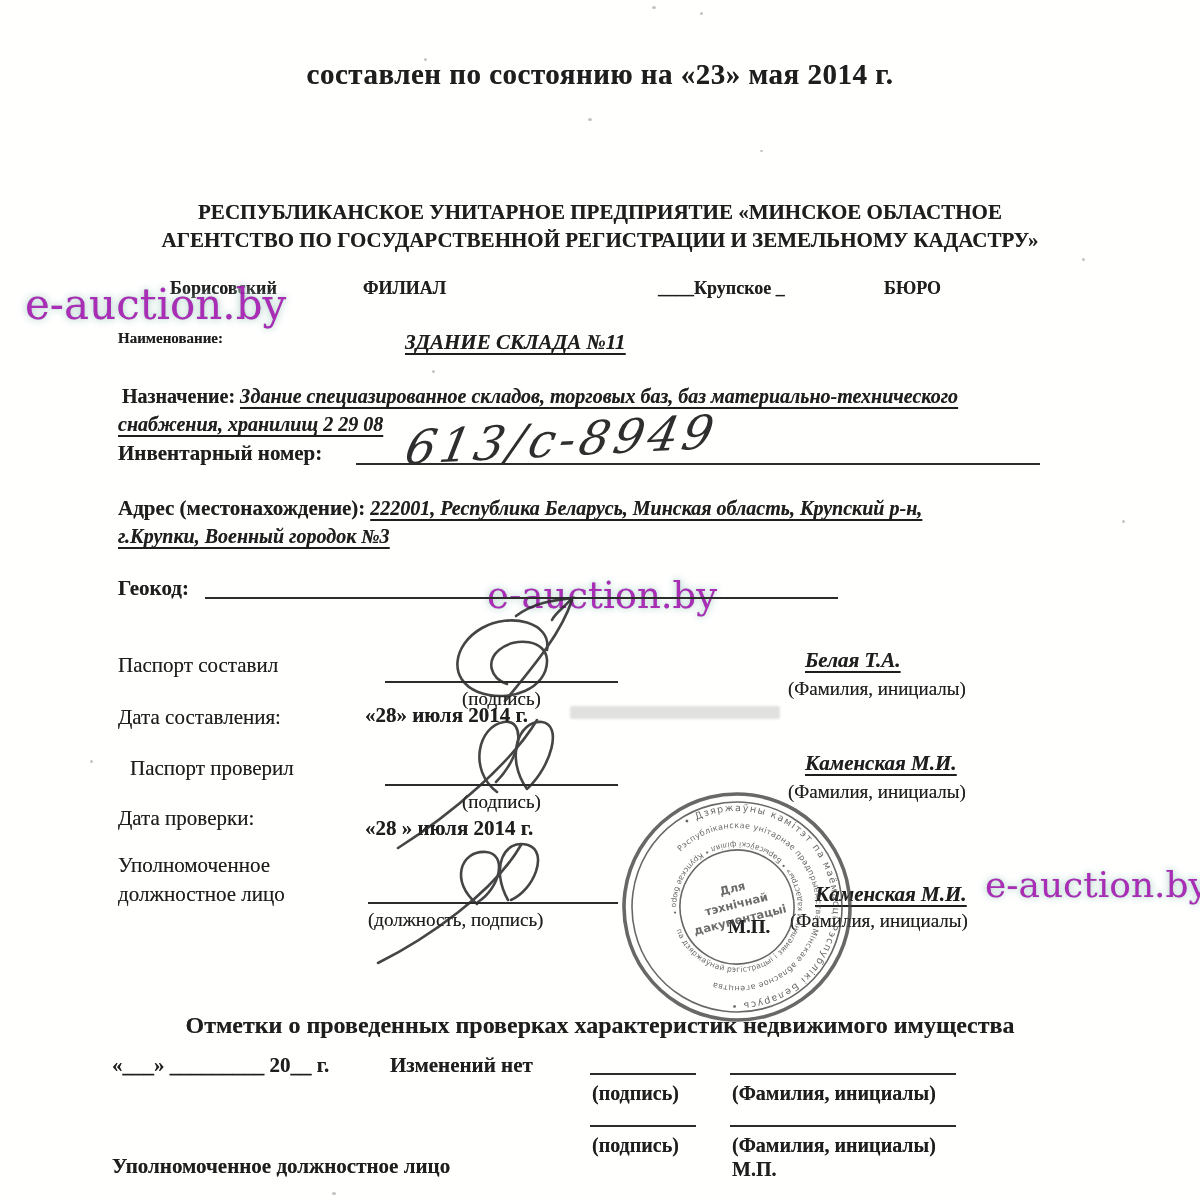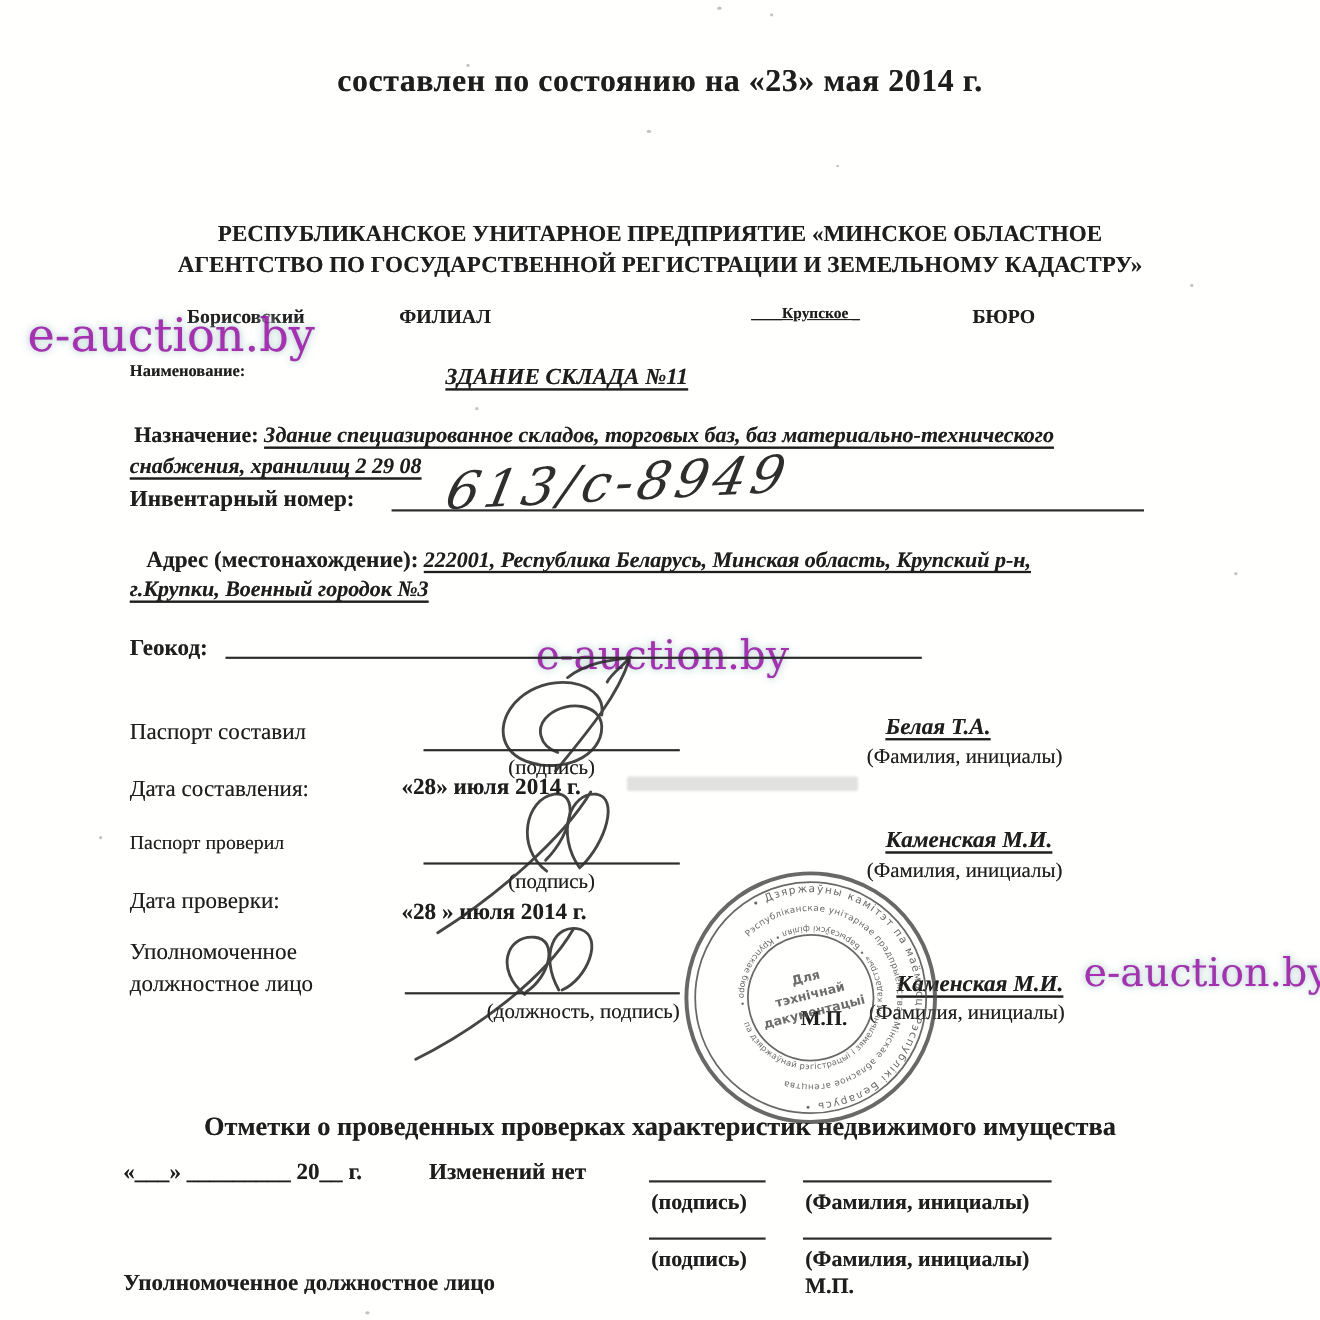--- a/index.html
+++ b/index.html
@@ -38,72 +38,72 @@
   <div class="speck" style="left:90px;top:760px;width:3px;height:3px;"></div>
   <div class="speck" style="left:332px;top:1192px;width:4px;height:3px;"></div>
 
   <div class="t b center" style="top:58px;font-size:29px;letter-spacing:.5px;">составлен по состоянию на «23» мая 2014 г.</div>
 
   <div class="t b center" style="top:228px;font-size:21px;">АГЕНТСТВО ПО ГОСУДАРСТВЕННОЙ РЕГИСТРАЦИИ И ЗЕМЕЛЬНОМУ КАДАСТРУ»</div>
   <div class="t b center" style="top:200px;font-size:21px;">РЕСПУБЛИКАНСКОЕ УНИТАРНОЕ ПРЕДПРИЯТИЕ «МИНСКОЕ ОБЛАСТНОЕ</div>
 
   <div class="t b" style="left:170px;top:278px;font-size:18px;">Борисовский</div>
   <div class="t b" style="left:363px;top:278px;font-size:18px;">ФИЛИАЛ</div>
-  <div class="t b" style="left:683px;top:278px;font-size:14px;text-decoration:underline;">____Крупское _</div>
+  <div class="t b" style="left:658px;top:278px;font-size:18px;">____Крупское _</div>
   <div class="t b" style="left:884px;top:278px;font-size:18px;">БЮРО</div>
 
   <div class="wm" style="left:25px;top:280px;font-size:42px;">e-auction.by</div>
   <div class="wm" style="left:487px;top:574px;font-size:37px;">e-auction.by</div>
   <div class="wm" style="left:985px;top:864px;font-size:36px;">e-auction.by</div>
 
   <div class="t b" style="left:118px;top:330px;font-size:15px;">Наименование:</div>
   <div class="t bi u" style="left:405px;top:330px;font-size:21px;">ЗДАНИЕ СКЛАДА №11</div>
 
   <div class="t" style="left:122px;top:385px;font-size:20px;">
     <span class="b">Назначение:</span>
     <span class="bi u">Здание специазированное  складов, торговых баз, баз материально-технического</span>
   </div>
   <div class="t bi u" style="left:118px;top:413px;font-size:20px;">снабжения, хранилищ  2 29 08</div>
 
   <div class="t b" style="left:118px;top:441px;font-size:21px;">Инвентарный номер:</div>
   <div class="line" style="left:356px;top:463px;width:684px;"></div>
   <div class="hand" style="left:408px;top:412px;font-size:47px;">613/с-8949</div>
 
-  <div class="t" style="left:118px;top:496px;font-size:20px;margin-left:15px;">
+  <div class="t" style="left:118px;top:496px;font-size:20px;">
     <span class="b" style="font-size:21px;">Адрес (местонахождение):</span>
     <span class="bi u">222001, Республика Беларусь, Минская область, Крупский р-н,</span>
   </div>
   <div class="t bi u" style="left:118px;top:525px;font-size:20px;">г.Крупки, Военный городок №3</div>
 
   <div class="t b" style="left:118px;top:576px;font-size:21px;">Геокод:</div>
   <div class="line" style="left:205px;top:597px;width:633px;"></div>
 
   <div class="t" style="left:118px;top:653px;font-size:21px;">Паспорт  составил</div>
   <div class="line" style="left:385px;top:681px;width:233px;"></div>
   <div class="t sub" style="left:385px;top:688px;width:233px;text-align:center;">(подпись)</div>
   <div class="t bi u" style="left:805px;top:648px;font-size:21px;">Белая Т.А.</div>
   <div class="t sub" style="left:788px;top:678px;">(Фамилия, инициалы)</div>
 
   <div class="t" style="left:118px;top:705px;font-size:21px;">Дата составления:</div>
   <div class="t b" style="left:365px;top:703px;font-size:21px;">«28» июля  2014 г.</div>
   <div class="smudge" style="left:570px;top:706px;width:210px;height:13px;"></div>
 
-  <div class="t" style="left:118px;top:756px;font-size:18px;">Паспорт   проверил</div>
+  <div class="t" style="left:130px;top:756px;font-size:21px;">Паспорт   проверил</div>
   <div class="line" style="left:385px;top:784px;width:233px;"></div>
   <div class="t sub" style="left:385px;top:791px;width:233px;text-align:center;">(подпись)</div>
   <div class="t bi u" style="left:805px;top:751px;font-size:21px;">Каменская М.И.</div>
   <div class="t sub" style="left:788px;top:781px;">(Фамилия, инициалы)</div>
 
   <div class="t" style="left:118px;top:806px;font-size:21px;">Дата проверки:</div>
   <div class="t b" style="left:365px;top:804px;font-size:21px;margin-top:12px;">«28 » июля  2014 г.</div>
 
   <div class="t" style="left:118px;top:853px;font-size:21px;">Уполномоченное</div>
   <div class="t" style="left:118px;top:882px;font-size:21px;">должностное лицо</div>
   <div class="line" style="left:368px;top:902px;width:250px;"></div>
-  <div class="t sub" style="left:368px;top:909px;width:250px;text-align:right;">(должность, подпись)</div>
+  <div class="t sub" style="left:368px;top:909px;width:250px;text-align:left;">(должность, подпись)</div>
   <div class="t bi u" style="left:815px;top:882px;font-size:21px;">Каменская М.И.</div>
   <div class="t sub" style="left:790px;top:910px;">(Фамилия, инициалы)</div>
 
   <div class="t b" style="left:728px;top:916px;font-size:19px;">М.П.</div>
 
   <svg class="stamp-svg" style="left:614px;top:784px;transform:rotate(-14deg);" width="246" height="246" viewBox="0 0 246 246">
     <g fill="none" stroke="#474747">
       <circle cx="123" cy="123" r="113" stroke-width="3.6"></circle>
       <circle cx="123" cy="123" r="105" stroke-width="1.6"></circle>
       <circle cx="123" cy="123" r="57" stroke-width="1.6"></circle>

